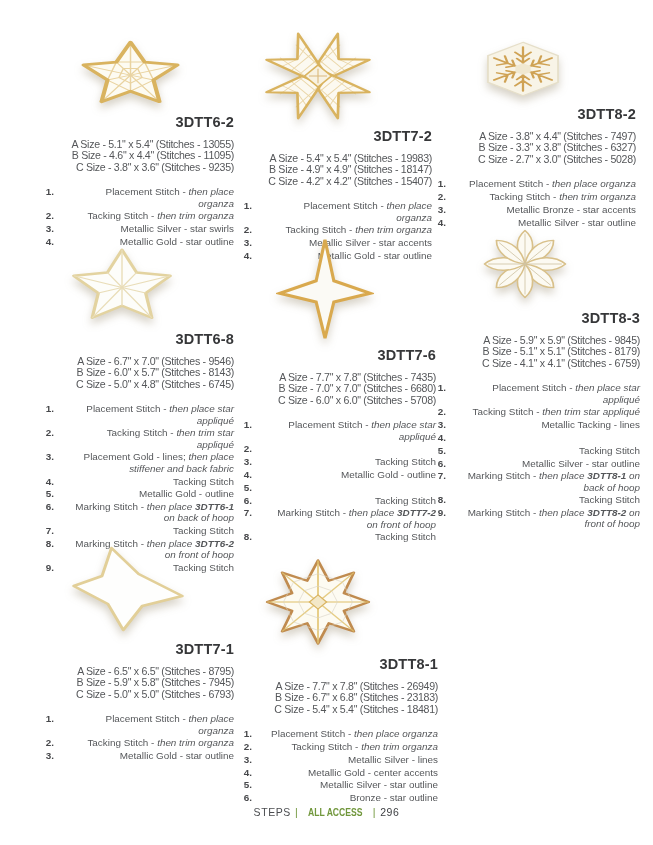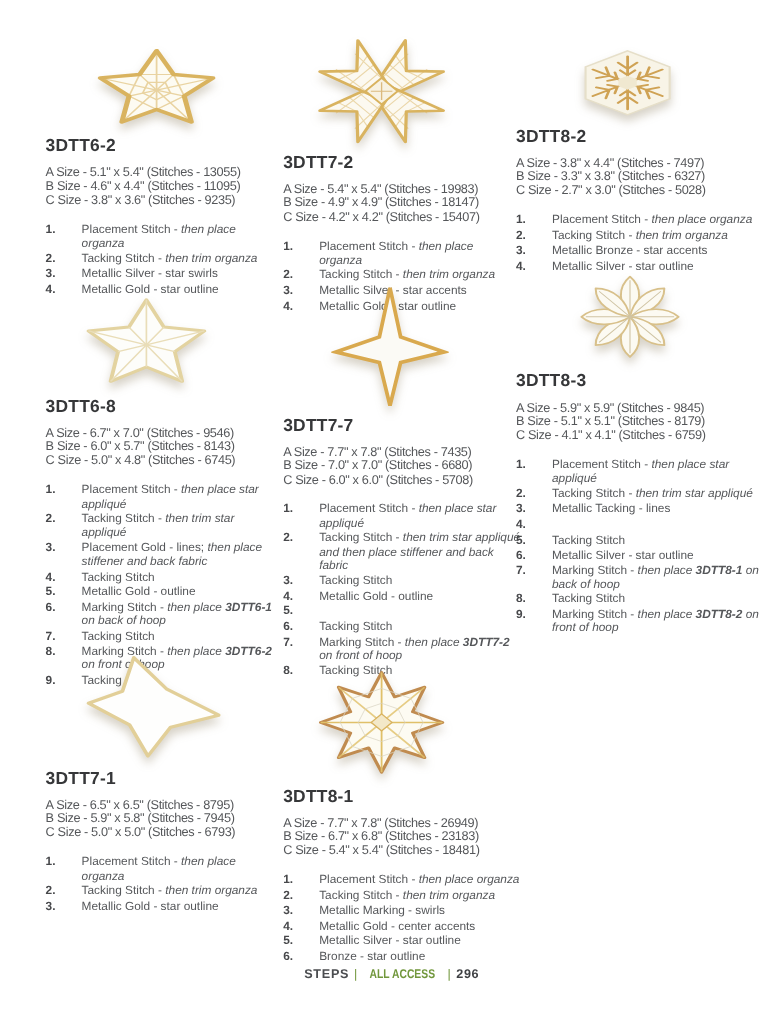--- a/index.html
+++ b/index.html
@@ -1,47 +1,47 @@
 <!DOCTYPE html>
 <html><head>
 <meta charset="utf-8">
 <style>
   html,body{margin:0;padding:0;}
   body{
     width:653px;height:845px;position:relative;background:#ffffff;
     font-family:"Liberation Sans", sans-serif;overflow:hidden;
   }
-  .design{position:absolute;}
+  .design{position:absolute;text-align:right;}
   .star-box{position:relative;}
   .star-box svg{filter:drop-shadow(0 5px 4px rgba(110,95,55,.28));display:block;}
   .design h2{
     font-size:14.5px;font-weight:bold;color:#363739;margin:6px 0 9px 0;letter-spacing:.2px;
   }
   .sizes div{
     font-size:10.6px;color:#55575a;line-height:11.4px;letter-spacing:-.3px;white-space:nowrap;
   }
   ol.steps{margin:13px 0 0 0;padding:0;list-style:none;}
   ol.steps li{
     display:grid;grid-template-columns:16px 1fr;column-gap:14px;
     font-size:9.9px;line-height:11.3px;color:#55575a;margin-bottom:1.5px;
   }
   ol.steps .num{font-weight:bold;color:#47484b;}
   .seg-i{font-style:italic;}
   .seg-b{font-style:italic;font-weight:bold;}
   .footer{
     position:absolute;left:0;right:0;top:806px;text-align:center;
     font-size:10.5px;color:#4b4d50;letter-spacing:.6px;
   }
-  .footer .brand{font-weight:bold;color:#4b4d50;text-align:right;}
+  .footer .brand{font-weight:normal;color:#4b4d50;text-align:right;}
   .footer .sep{color:#71973c;font-weight:normal;margin:0 4px;}
   .footer .edition{
     color:#71973c;font-weight:bold;letter-spacing:0;
     display:inline-block;transform:scaleX(.82);transform-origin:center;font-size:10.5px;
   }
-  .footer .pagenum{font-weight:bold;color:#3f4144;}
+  .footer .pagenum{font-weight:normal;color:#3f4144;}
 </style>
 </head>
 <body>
 
 <section class="design" style="left:38px;top:38px;width:196px;">
   <div class="star-box" style="height:70px;">
     <svg width="105" height="70" viewBox="0 0 100 100" preserveAspectRatio="none" style="margin-left:40px;">
       <path d="M50,6 L63.5,34.4 L94.7,38.5 L71.9,60.1 L77.6,91 L50,76 L22.4,91 L28.1,60.1 L5.3,38.5 L36.5,34.4 Z" fill="#fdfbf2" stroke="#d9b35f" stroke-width="4" stroke-linejoin="round"></path>
       <g stroke="#d9b35f" stroke-width="1.4" opacity="0.55" fill="none">
         <path d="M50,53 L50,6 M50,53 L94.7,38.5 M50,53 L77.6,91 M50,53 L22.4,91 M50,53 L5.3,38.5"></path>
@@ -219,34 +219,33 @@
       </li>
     </ol>
 </section>
 
 <section class="design" style="left:236px;top:238px;width:200px;">
   <div class="star-box" style="height:103px;">
     <svg width="98" height="102" viewBox="0 0 100 105" preserveAspectRatio="none" style="margin-left:40px;">
       <path d="M50,2 L59,44 L96,57 L59,66 L50,103 L41,66 L4,57 L41,44 Z" fill="#fbfaf5" stroke="#d9a94e" stroke-width="3.2" stroke-linejoin="miter"></path>
     </svg>
   </div>
-  <h2>3DTT7-7</h2>
+  <h2>3DTT7-6</h2>
   <div class="sizes">
       <div>A Size - 7.7" x 7.8" (Stitches - 7435)</div>
       <div>B Size - 7.0" x 7.0" (Stitches - 6680)</div>
       <div>C Size - 6.0" x 6.0" (Stitches - 5708)</div>
     </div>
   <ol class="steps">
       <li>
         <span class="num">1.</span>
         <span class="txt"><span>Placement Stitch - </span><span class="seg-i">then place star appliqué</span></span>
       </li>
       <li>
         <span class="num">2.</span>
-        <span class="txt"><span>Tacking Stitch - </span><span class="seg-i">then trim star appliqué and then place stiffener and back fabric</span></span>
       </li>
       <li>
         <span class="num">3.</span>
         <span class="txt"><span>Tacking Stitch</span></span>
       </li>
       <li>
         <span class="num">4.</span>
         <span class="txt"><span>Metallic Gold - outline</span></span>
       </li>
       <li>
@@ -384,21 +383,21 @@
       <li>
         <span class="num">1.</span>
         <span class="txt"><span>Placement Stitch - </span><span class="seg-i">then place organza</span></span>
       </li>
       <li>
         <span class="num">2.</span>
         <span class="txt"><span>Tacking Stitch - </span><span class="seg-i">then trim organza</span></span>
       </li>
       <li>
         <span class="num">3.</span>
-        <span class="txt"><span>Metallic Marking - swirls</span></span>
+        <span class="txt"><span>Metallic Silver - lines</span></span>
       </li>
       <li>
         <span class="num">4.</span>
         <span class="txt"><span>Metallic Gold - center accents</span></span>
       </li>
       <li>
         <span class="num">5.</span>
         <span class="txt"><span>Metallic Silver - star outline</span></span>
       </li>
       <li>

